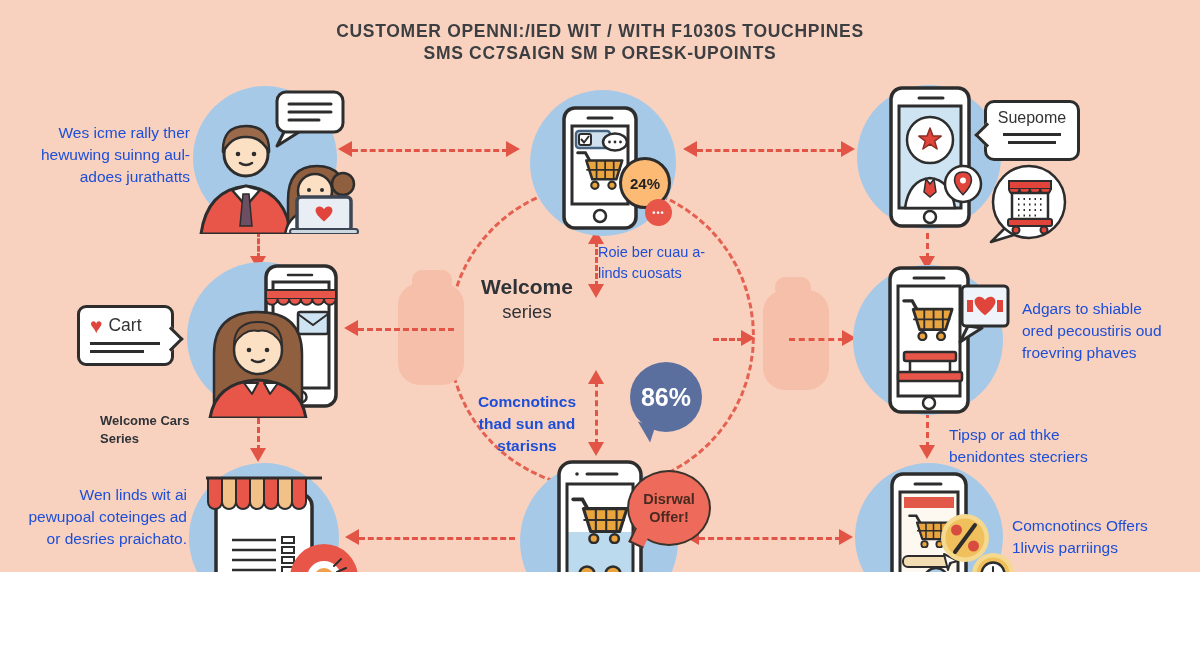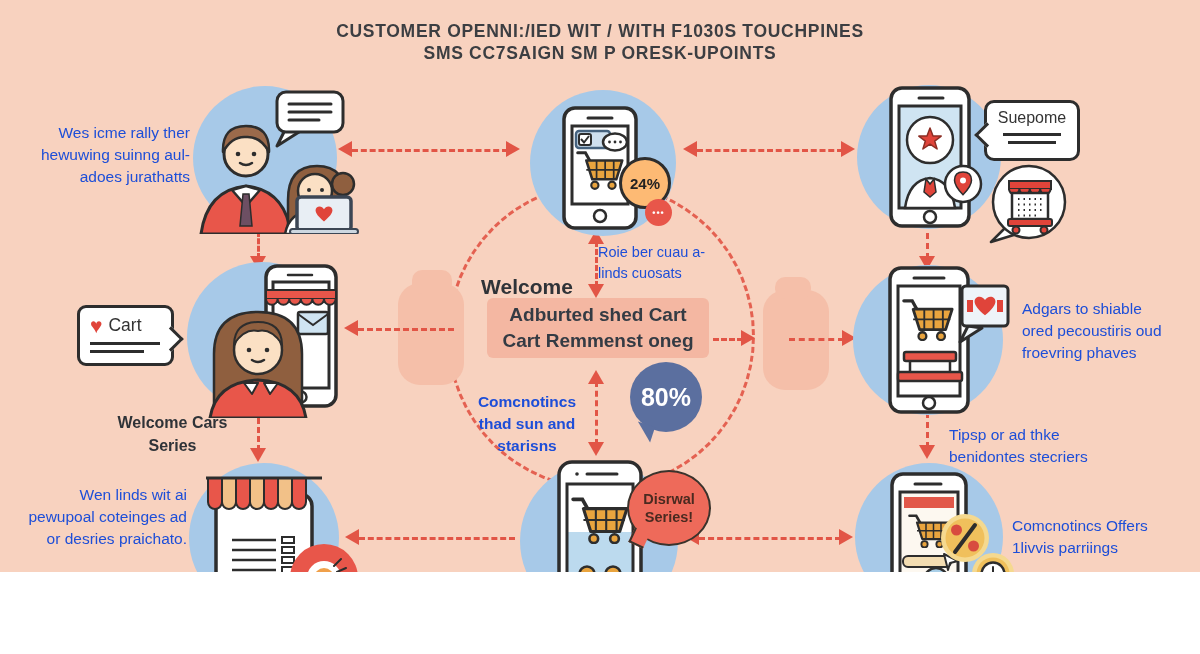--- a/index.html
+++ b/index.html
@@ -359,23 +359,23 @@
     <g>
       <circle cx="141" cy="116" r="21" fill="#f5d98f"></circle>
       <circle cx="141" cy="116" r="16.5" fill="#f0c05c"></circle>
       <circle cx="141" cy="116" r="11.5" fill="#fff" stroke="#2d2d2d" stroke-width="2.5"></circle>
       <path d="M141 109 v7 l5 2" stroke="#2d2d2d" stroke-width="2" fill="none" stroke-linecap="round"></path>
     </g>
   </svg>
 
   <div class="stat24">24%</div>
   <div class="dots24">•••</div>
-  <div class="stat34">80%</div>
+  <div class="stat34">86%</div>
   <div class="offer pre">Disrwal
-Series!</div>
+Offer!</div>
 
   <div class="sue">
     <div>Suepome</div>
     <div class="l1"></div>
     <div class="l2"></div>
   </div>
 
   <div class="ico">
     <div class="row">
       <span class="hrt">♥</span>
@@ -384,33 +384,31 @@
     <div class="l1"></div>
     <div class="l2"></div>
   </div>
 
   <div class="ws">
     <div class="t1">Welcome</div>
     <div class="t2">series</div>
   </div>
   <div class="cap" style="left:598px;top:242px;width:135px;text-align:left;font-size:14.5px;">Roie ber cuau a-
 linds cuosats</div>
-  <div class="abx">Adburted shed Cart
-Cart Remmenst oneg</div>
   <div class="cap" style="left:462px;top:391px;width:130px;text-align:center;font-weight:600;">Comcnotincs
 thad sun and
 starisns</div>
 
   <div class="cap" style="left:18px;top:122px;width:172px;text-align:right;">Wes icme rally ther
 hewuwing suinng aul-
 adoes jurathatts</div>
   <div class="cap" style="left:1022px;top:298px;width:180px;">Adgars to shiable
 ored pecoustiris oud
 froevring phaves</div>
-  <div class="cap cap-b" style="left:100px;top:412px;width:145px;text-align:center;font-size:16px;">Welcome Cars
+  <div class="cap cap-b" style="left:100px;top:412px;width:145px;text-align:left;font-size:13px;">Welcome Cars
 Series</div>
   <div class="cap" style="left:949px;top:416px;width:200px;margin-top:8px;">Tipsp or ad thke
 benidontes stecriers</div>
   <div class="cap" style="left:20px;top:484px;width:167px;text-align:right;">Wen linds wit ai
 pewupoal coteinges ad
 or desries praichato.</div>
   <div class="cap" style="left:1012px;top:515px;width:180px;">Comcnotincs Offers
 1livvis parriings</div>
 
   <div class="bottom-bar"></div>

